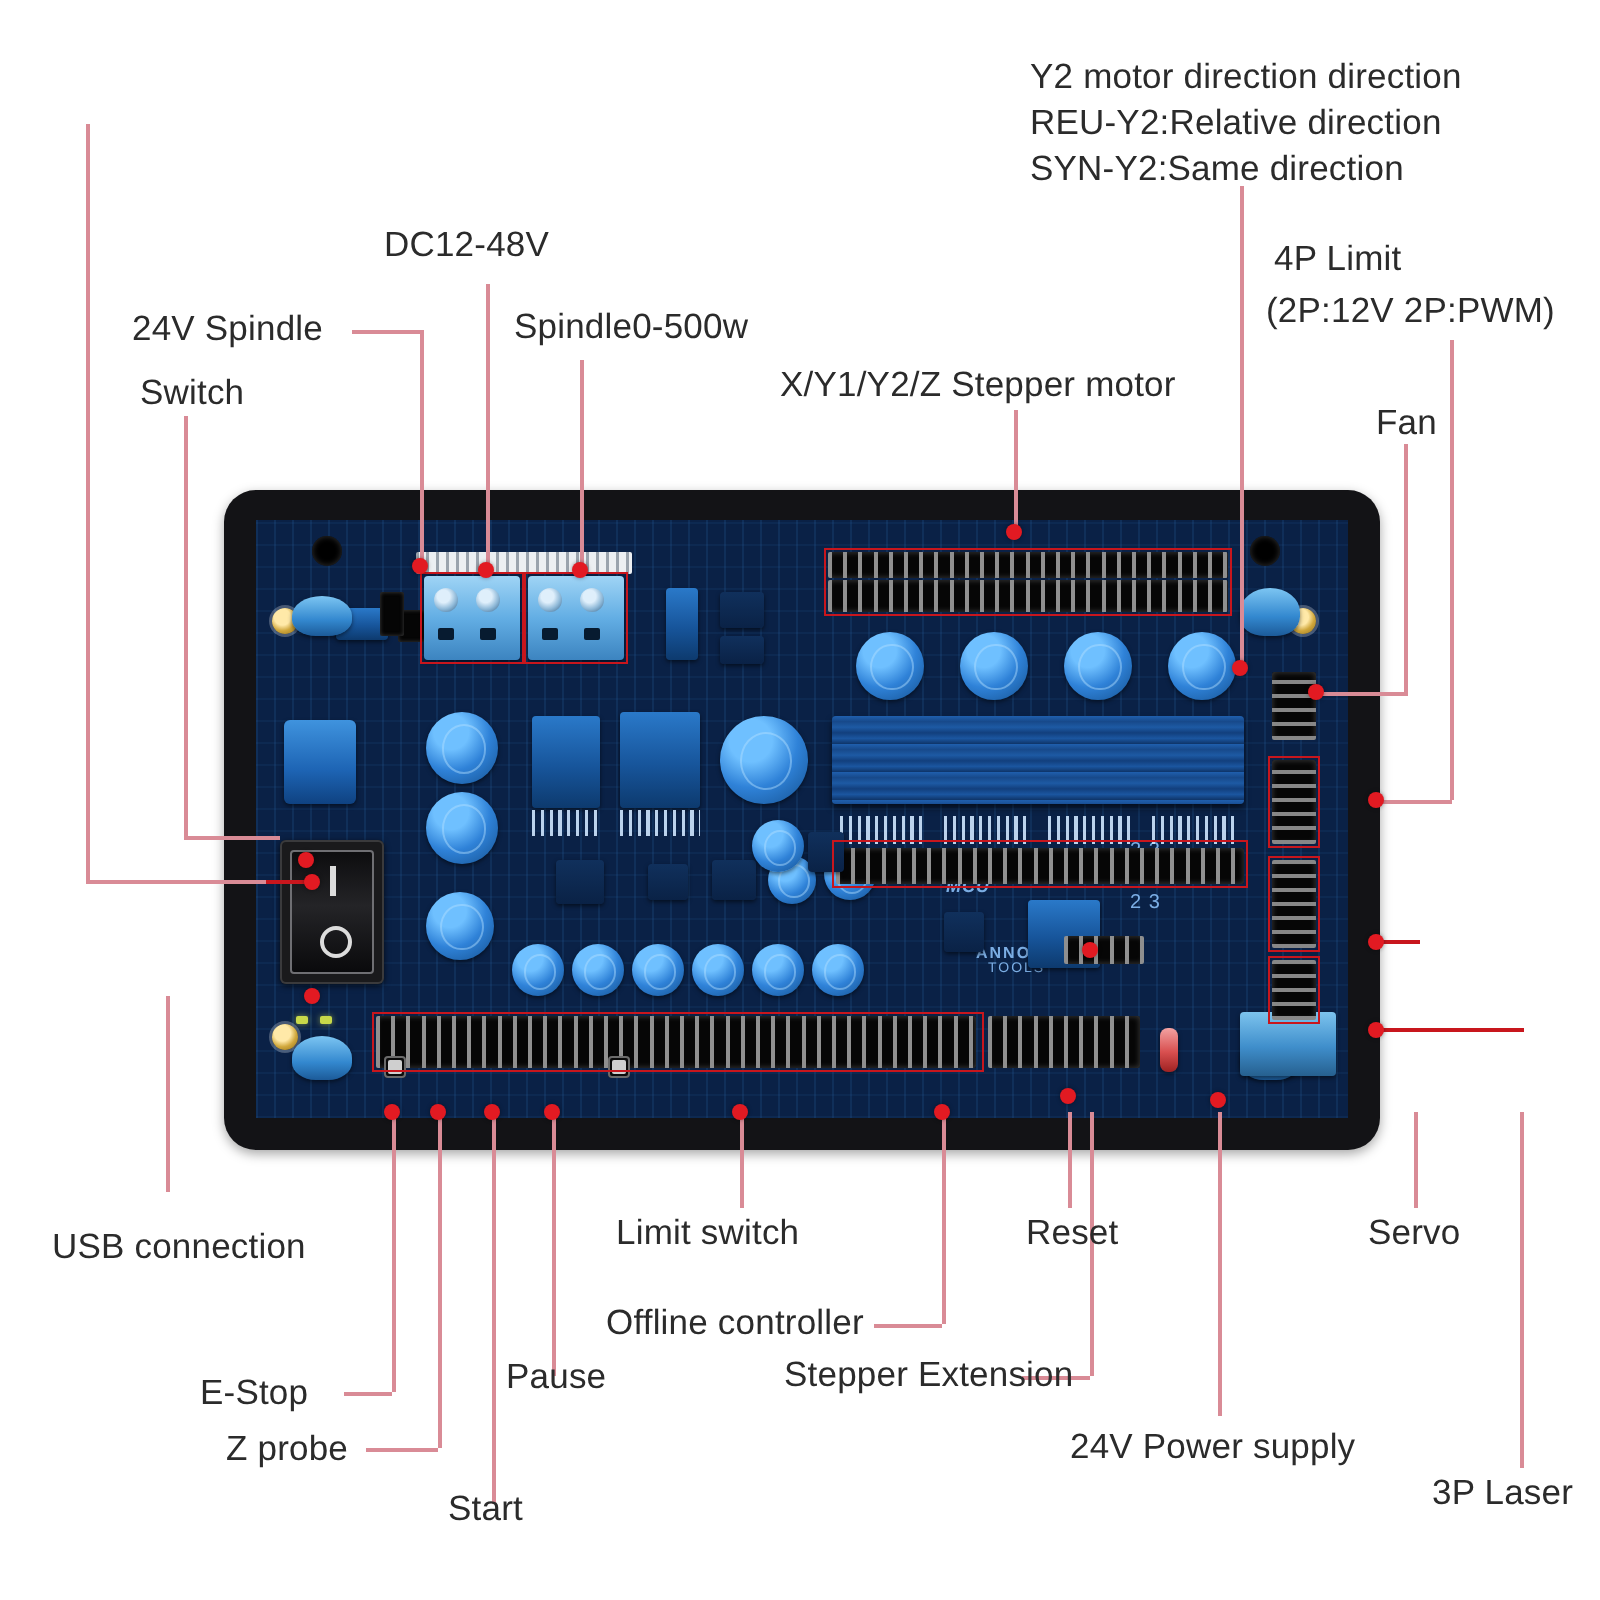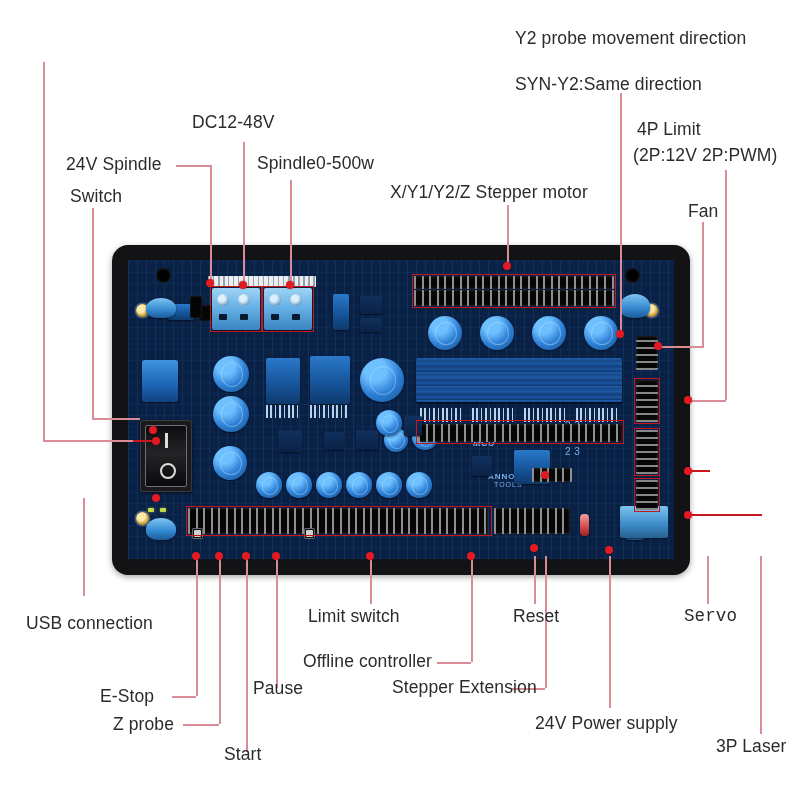--- a/index.html
+++ b/index.html
@@ -328,35 +328,36 @@
   <div class="dot" style="left:545px;top:475px;"></div>
   <div class="dot" style="left:534px;top:548px;"></div>
   <div class="dot" style="left:609px;top:550px;"></div>
 
   <div class="lab" style="left:192px;top:112px;">DC12-48V</div>
   <div class="lab" style="left:66px;top:154px;">24V Spindle</div>
   <div class="lab" style="left:70px;top:186px;">Switch</div>
   <div class="lab" style="left:257px;top:153px;">Spindle0-500w</div>
   <div class="lab" style="left:390px;top:182px;">X/Y1/Y2/Z Stepper motor</div>
 
-  <div class="lab" style="left:515px;top:28px;">Y2 probe movement direction</div>
+  <div class="lab" style="left:515px;top:28px;">Y2 motor direction direction</div>
+  <div class="lab" style="left:515px;top:51px;">REU-Y2:Relative direction</div>
   <div class="lab" style="left:515px;top:74px;">SYN-Y2:Same direction</div>
 
   <div class="lab" style="left:637px;top:119px;">4P Limit</div>
   <div class="lab" style="left:633px;top:145px;">(2P:12V 2P:PWM)</div>
 
   <div class="lab" style="left:688px;top:201px;">Fan</div>
 
   <div class="lab" style="left:26px;top:613px;">USB connection</div>
   <div class="lab" style="left:100px;top:686px;">E-Stop</div>
   <div class="lab" style="left:113px;top:714px;">Z probe</div>
   <div class="lab" style="left:224px;top:744px;">Start</div>
   <div class="lab" style="left:253px;top:678px;">Pause</div>
 
   <div class="lab" style="left:308px;top:606px;">Limit switch</div>
   <div class="lab" style="left:392px;top:677px;">Stepper Extension</div>
   <div class="lab" style="left:303px;top:651px;">Offline controller</div>
   <div class="lab" style="left:513px;top:606px;">Reset</div>
   <div class="lab" style="left:535px;top:713px;">24V Power supply</div>
-  <div class="lab" style="left:684px;top:606px;font-family:Liberation Mono, monospace;">Servo</div>
+  <div class="lab" style="left:684px;top:606px;">Servo</div>
   <div class="lab" style="left:716px;top:736px;">3P Laser</div>
 
 </div>
 
 </body></html>

